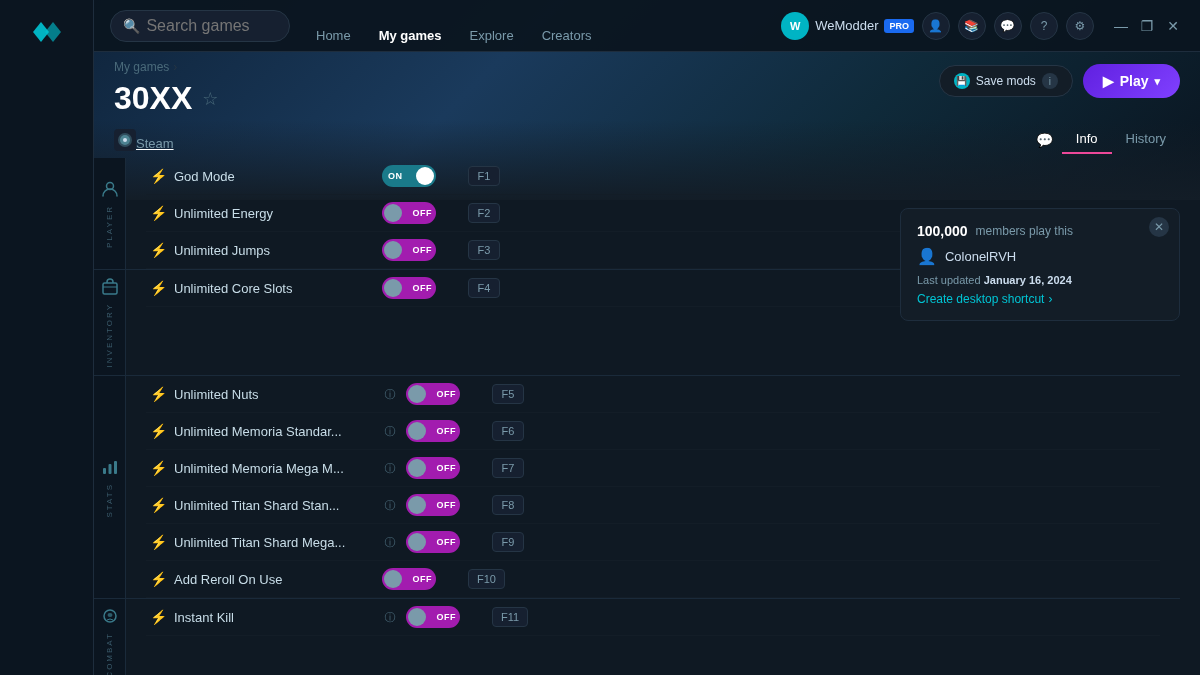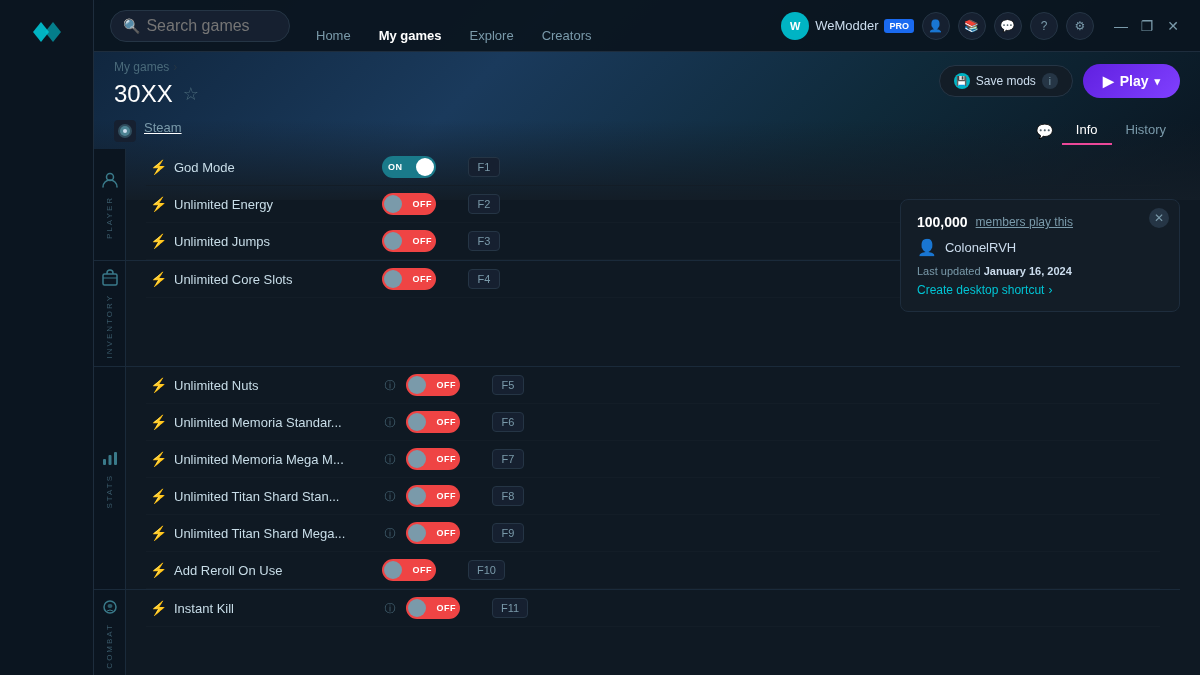--- a/index.html
+++ b/index.html
@@ -184,22 +184,22 @@
     }
     .breadcrumb a { color: #4a6a7a; text-decoration: none; cursor: pointer; }
     .breadcrumb-sep { color: #253545; }
     .game-title-row {
       display: flex;
       align-items: center;
       gap: 10px;
       margin-bottom: 4px;
     }
     .game-title {
-      font-size: 24px;
-      font-weight: 400;
+      font-size: 32px;
+      font-weight: 700;
       color: #fff;
     }
     .star-icon {
       color: #4a6a7a;
       font-size: 18px;
       cursor: pointer;
     }
 
     
     .top-actions {
@@ -311,21 +311,21 @@
       color: #4a6a7a;
       font-size: 11px;
       cursor: pointer;
       width: 16px;
       text-align: center;
     }
     
     .toggle {
       display: flex;
       align-items: center;
-      background: #ef4444;
+      background: #a21caf;
       border-radius: 12px;
       width: 54px;
       height: 22px;
       position: relative;
       cursor: pointer;
       flex-shrink: 0;
     }
     .toggle.on { background: #1a7a8a; }
     .toggle-knob {
       width: 18px;
@@ -403,21 +403,20 @@
       margin-bottom: 8px;
     }
     .info-stat-count {
       font-size: 14px;
       font-weight: 700;
       color: #fff;
     }
     .info-stat-label {
       font-size: 12px;
       color: #7a9aaa;
-      text-decoration: underline;
     }
     .info-user-icon {
       color: #7a9aaa;
       font-size: 16px;
     }
     .info-username {
       font-size: 13px;
       color: #cde;
     }
     .info-updated {
@@ -443,22 +442,21 @@
     }
 
     .platform-info-row {
       display: flex;
       align-items: center;
       padding: 4px 20px;
       justify-content: space-between;
     }
     .platform-left {
       display: flex;
-      align-items: flex-start;
-      gap: 8px;
+      align-items: flex-end;
       text-decoration: underline;
     }
 
     .scrollable-mods {
       flex: 1;
       overflow-y: auto;
       padding: 0;
     }
     .scrollable-mods::-webkit-scrollbar { width: 4px; }
     .scrollable-mods::-webkit-scrollbar-track { background: #0f1923; }

